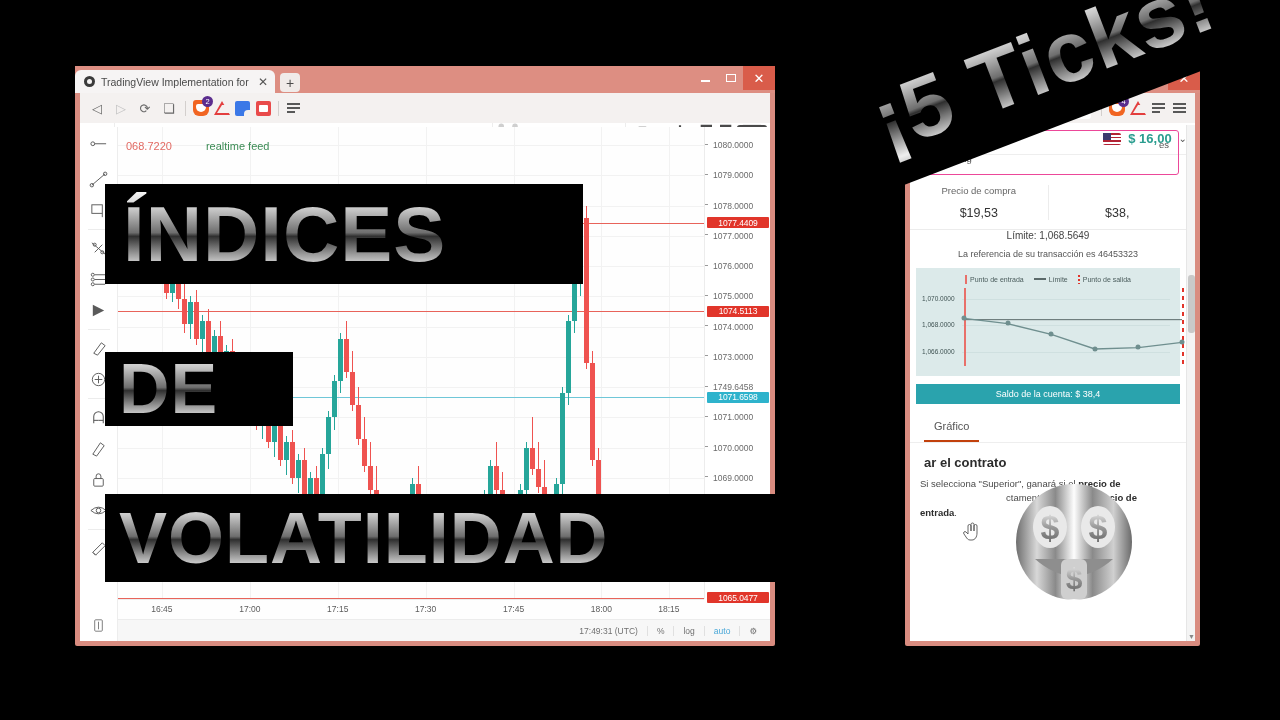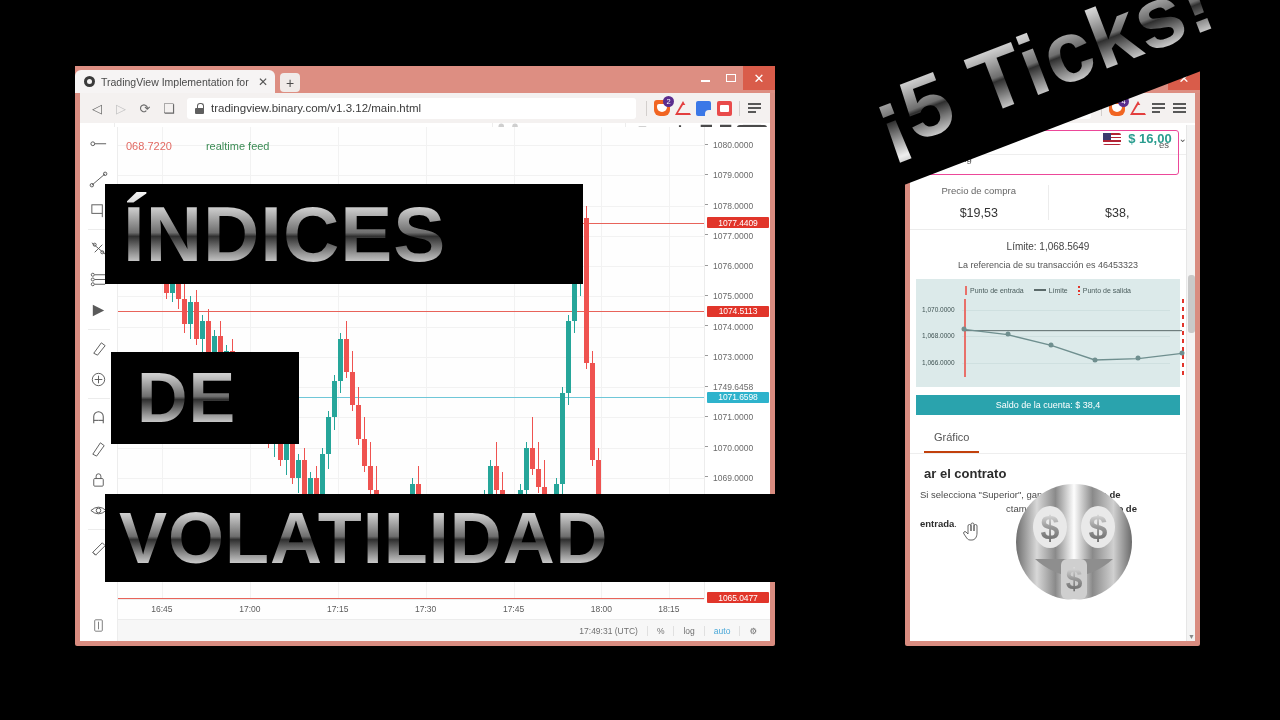--- a/index.html
+++ b/index.html
@@ -154,21 +154,21 @@
   .bal { font-size:13px; color:#2a9d8f; font-weight:bold; }
   .chev { color:#555; font-size:10px; }
   .b-scroll { position:absolute; left:0; right:9px; top:32px; bottom:0; overflow:hidden; }
   .b-card { margin:5px 7px 0 7px; border:1px solid #ec4899; border-radius:3px; padding:7px 9px;
             font-size:9.5px; color:#555; line-height:1.5; }
   .b-cols { display:flex; margin-top:10px; border-bottom:1px solid #ececec; padding-bottom:9px; }
   .b-col { flex:1; text-align:center; }
   .b-col + .b-col { border-left:1px solid #ececec; }
   .b-col .lbl { font-size:9.5px; color:#666; }
   .b-col .val { font-size:12.5px; color:#333; margin-top:10px; }
-  .b-limit { text-align:center; font-size:10px; color:#444; margin-top:11px; }
+  .b-limit { text-align:center; font-size:10px; color:#444; }
   .b-ref { text-align:center; font-size:9px; color:#555; margin-top:8px; }
 
   .mini { margin:9px 6px 0 6px; background:#dceaea; padding:7px 6px 10px 6px; position:relative; }
   .mini-leg { display:flex; justify-content:center; gap:10px; font-size:7px; color:#4a5c5c;
               align-items:center; margin-bottom:4px; }
   .mini-leg span { display:flex; align-items:center; gap:3px; }
   .lg-entry { width:2px; height:9px; background:#e8706a; display:block; }
   .lg-limit { width:12px; height:1.5px; background:#5b6a6a; display:block; }
   .lg-exit { width:2px; height:9px; display:block;
              background:repeating-linear-gradient(#e2342a 0 2px, transparent 2px 4px); }
@@ -197,21 +197,21 @@
   
   .metal {
     background: linear-gradient(180deg,#ffffff 0%,#c9c9c9 22%,#6e6e6e 48%,
                 #2f2f2f 52%,#9d9d9d 72%,#efefef 88%,#b9b9b9 100%);
     -webkit-background-clip:text; background-clip:text; color:transparent;
     font-weight:bold; letter-spacing:1px;
   }
   .ov { position:absolute; background:#000; display:flex; align-items:center; z-index:40; }
   #ov1 { left:105px; top:184px; width:478px; height:100px; padding-left:18px; }
   #ov1 .metal { font-size:78px; }
-  #ov2 { left:111px; top:352px; width:188px; height:92px; padding-left:26px; }
+  #ov2 { left:105px; top:352px; width:188px; height:74px; padding-left:14px; }
   #ov2 .metal { font-size:70px; }
   #ov3 { left:105px; top:494px; width:718px; height:88px; padding-left:14px; }
   #ov3 .metal { font-size:72px; }
 
   #banner { position:absolute; left:783px; top:-5px; width:520px; height:132px; background:#000;
             transform:rotate(-21deg); transform-origin:center; z-index:45;
             display:flex; align-items:center; justify-content:center; }
   #banner .metal { font-size:86px; white-space:nowrap; }
 
   #logo { position:absolute; left:995px; top:483px; width:158px; height:118px; z-index:46; }
@@ -242,24 +242,20 @@
       </div>
     </div>
 
     <div class="tv-body">
 
       <div class="urlbar">
         <div class="navbtn">◁</div>
         <div class="navbtn dim">▷</div>
         <div class="navbtn">⟳</div>
         <div class="navbtn">❏</div>
-        <div class="omnibox">
-          <span class="lock"></span>
-          <span class="url">tradingview.binary.com/v1.3.12/main.html</span>
-        </div>
         <div class="ext-sep"></div>
         <div class="ext">
           <span class="brave-lion"></span>
           <span class="badge">2</span>
         </div>
         <div class="ext">
             <span class="tri"></span>
           </div>
         <div class="ext">
             <span class="ext-blue"></span>

